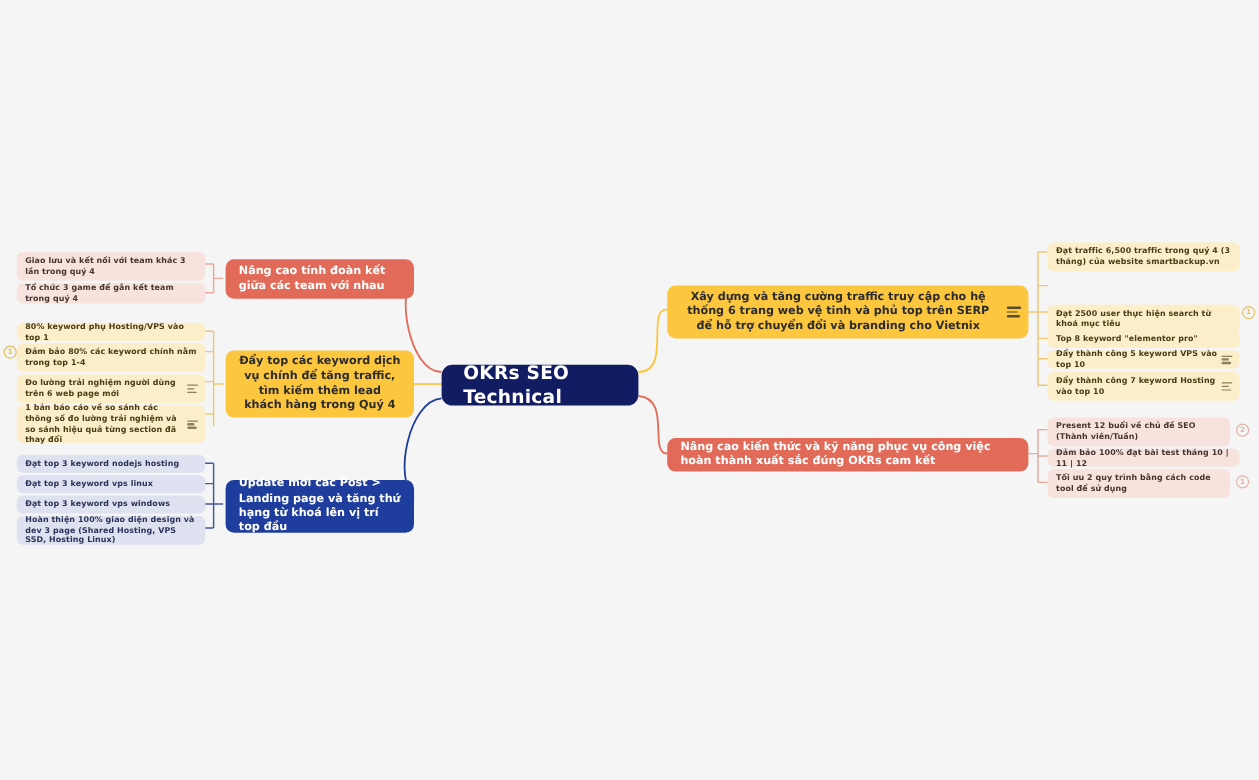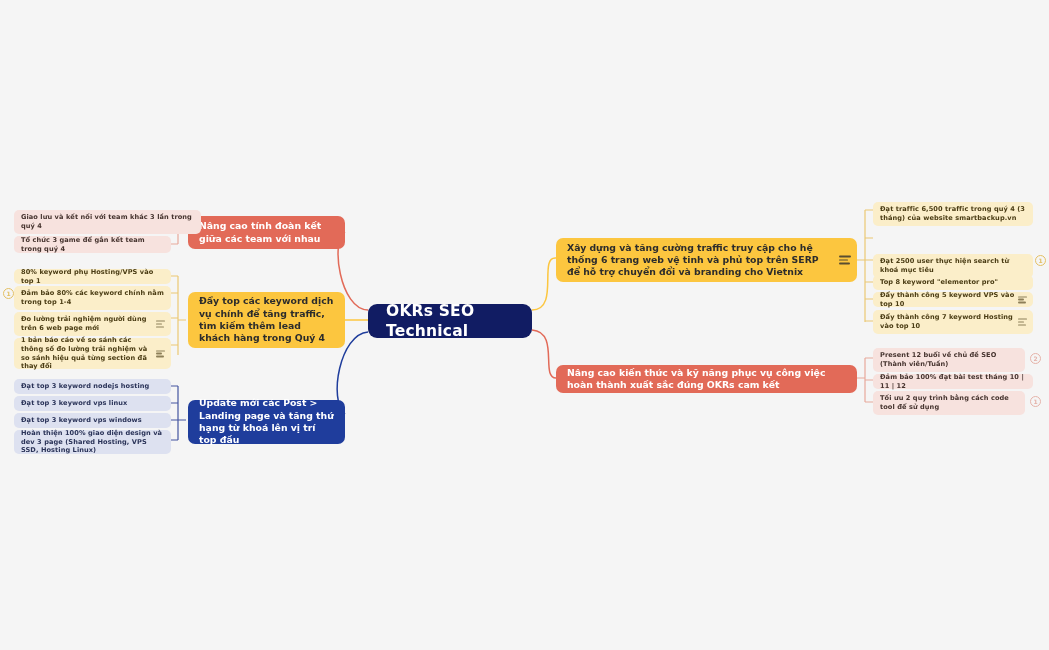--- a/index.html
+++ b/index.html
@@ -42,21 +42,21 @@
   }
 
   
   .br {
     font-size: 9.3px;
     font-weight: 700;
     padding: 8px 11px;
     border-radius: 7px;
   }
   .br.coral { background: #e26a58; color: #ffffff; }
-  .br.amber { background: #fcc63f; color: #2c2c2c; }
+  .br.amber { background: #fcc63f; color: #2c2c2c; text-align: center; }
   .br.navy  { background: #1f3d9c; color: #ffffff; }
 
   
   .leaf {
     font-size: 6.6px;
     font-weight: 600;
     padding: 5px 7px;
     border-radius: 5px;
     letter-spacing: .08px;
   }
@@ -125,21 +125,21 @@
   </svg>
 
   <div class="node root" style="left:368px; top:304px; width:164px; height:34px;">
     <span class="txt">OKRs SEO Technical</span>
   </div>
 
   <div class="node br coral" style="left:188px; top:216px; width:157px; height:33px;">
     <span class="txt">Nâng cao tính đoàn kết giữa các team với nhau</span>
   </div>
 
-  <div class="node leaf pink" style="left:14px; top:210px; width:187px; height:24px;">
+  <div class="node leaf pink" style="left:14px; top:210px; width:157px; height:24px;">
     <span class="txt">Giao lưu và kết nối với team khác 3 lần trong quý 4</span>
   </div>
   <div class="node leaf pink" style="left:14px; top:236px; width:157px; height:17px;">
     <span class="txt">Tổ chức 3 game để gắn kết team trong quý 4</span>
   </div>
 
   <div class="node br amber" style="left:188px; top:292px; width:157px; height:56px;">
     <span class="txt">Đẩy top các keyword dịch vụ chính để tăng traffic, tìm kiếm thêm lead khách hàng trong Quý 4</span>
   </div>
 

